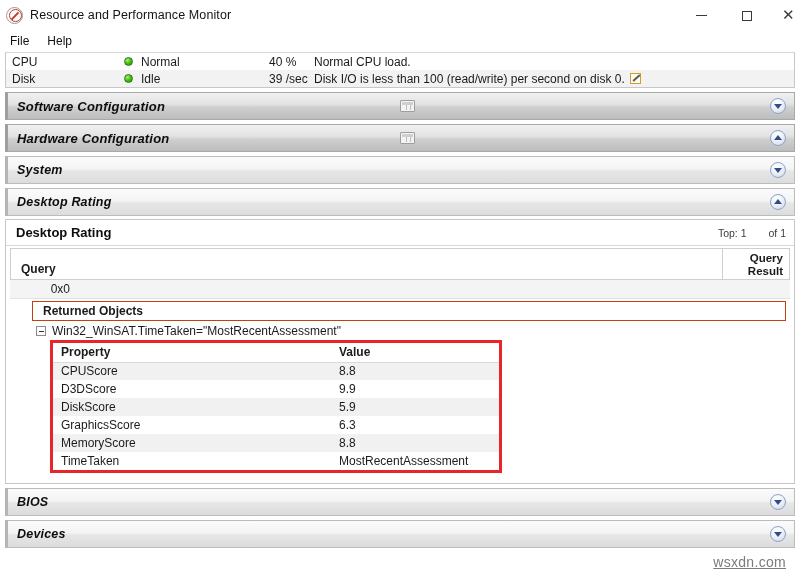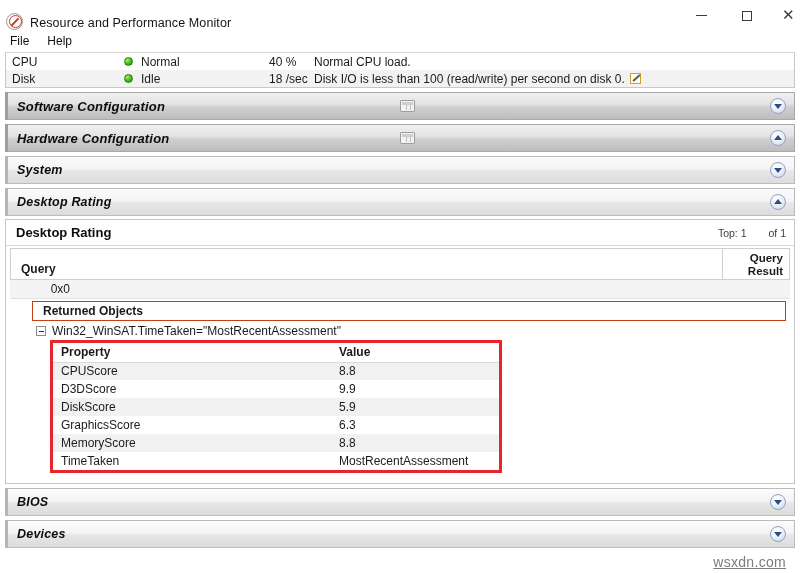--- a/index.html
+++ b/index.html
@@ -13,21 +13,21 @@
     color: #1a1a1a;
   }
   #app { position: relative; width: 800px; height: 573px; background:#fff; }
 
   
   .titlebar {
     position: relative;
     height: 31px;
     background: #ffffff;
     border-bottom: 1px solid #ffffff;
-    display: flex; align-items: flex-end;
+    display: flex; align-items: center;
   }
   .win-icon {
     width: 17px; height: 17px; margin-left: 6px; margin-right: 7px;
     border: 1px solid #9a9a9a; border-radius: 50%;
     background: #fdfdfd;
     position: relative; flex: none;
   }
   .win-icon::before {
     content: ""; position: absolute; left: 2px; top: 1px;
     width: 11px; height: 11px; border: 1.4px solid #c0392b; border-radius: 50%;
@@ -263,21 +263,21 @@
       <div class="c-desc">
         <span>Normal CPU load.</span>
       </div>
     </div>
     <div class="status-row alt">
       <div class="c-name">Disk</div>
       <div class="c-state">
         <span class="led"></span>
         <span>Idle</span>
       </div>
-      <div class="c-value">18 /sec</div>
+      <div class="c-value">39 /sec</div>
       <div class="c-desc">
         <span>Disk I/O is less than 100 (read/write) per second on disk 0.</span>
         <span class="note-icon"></span>
       </div>
     </div>
   </div>
 
   <div class="section dark">
     <div class="section-title">Software Configuration</div>
     <div class="grid-icon"></div>

